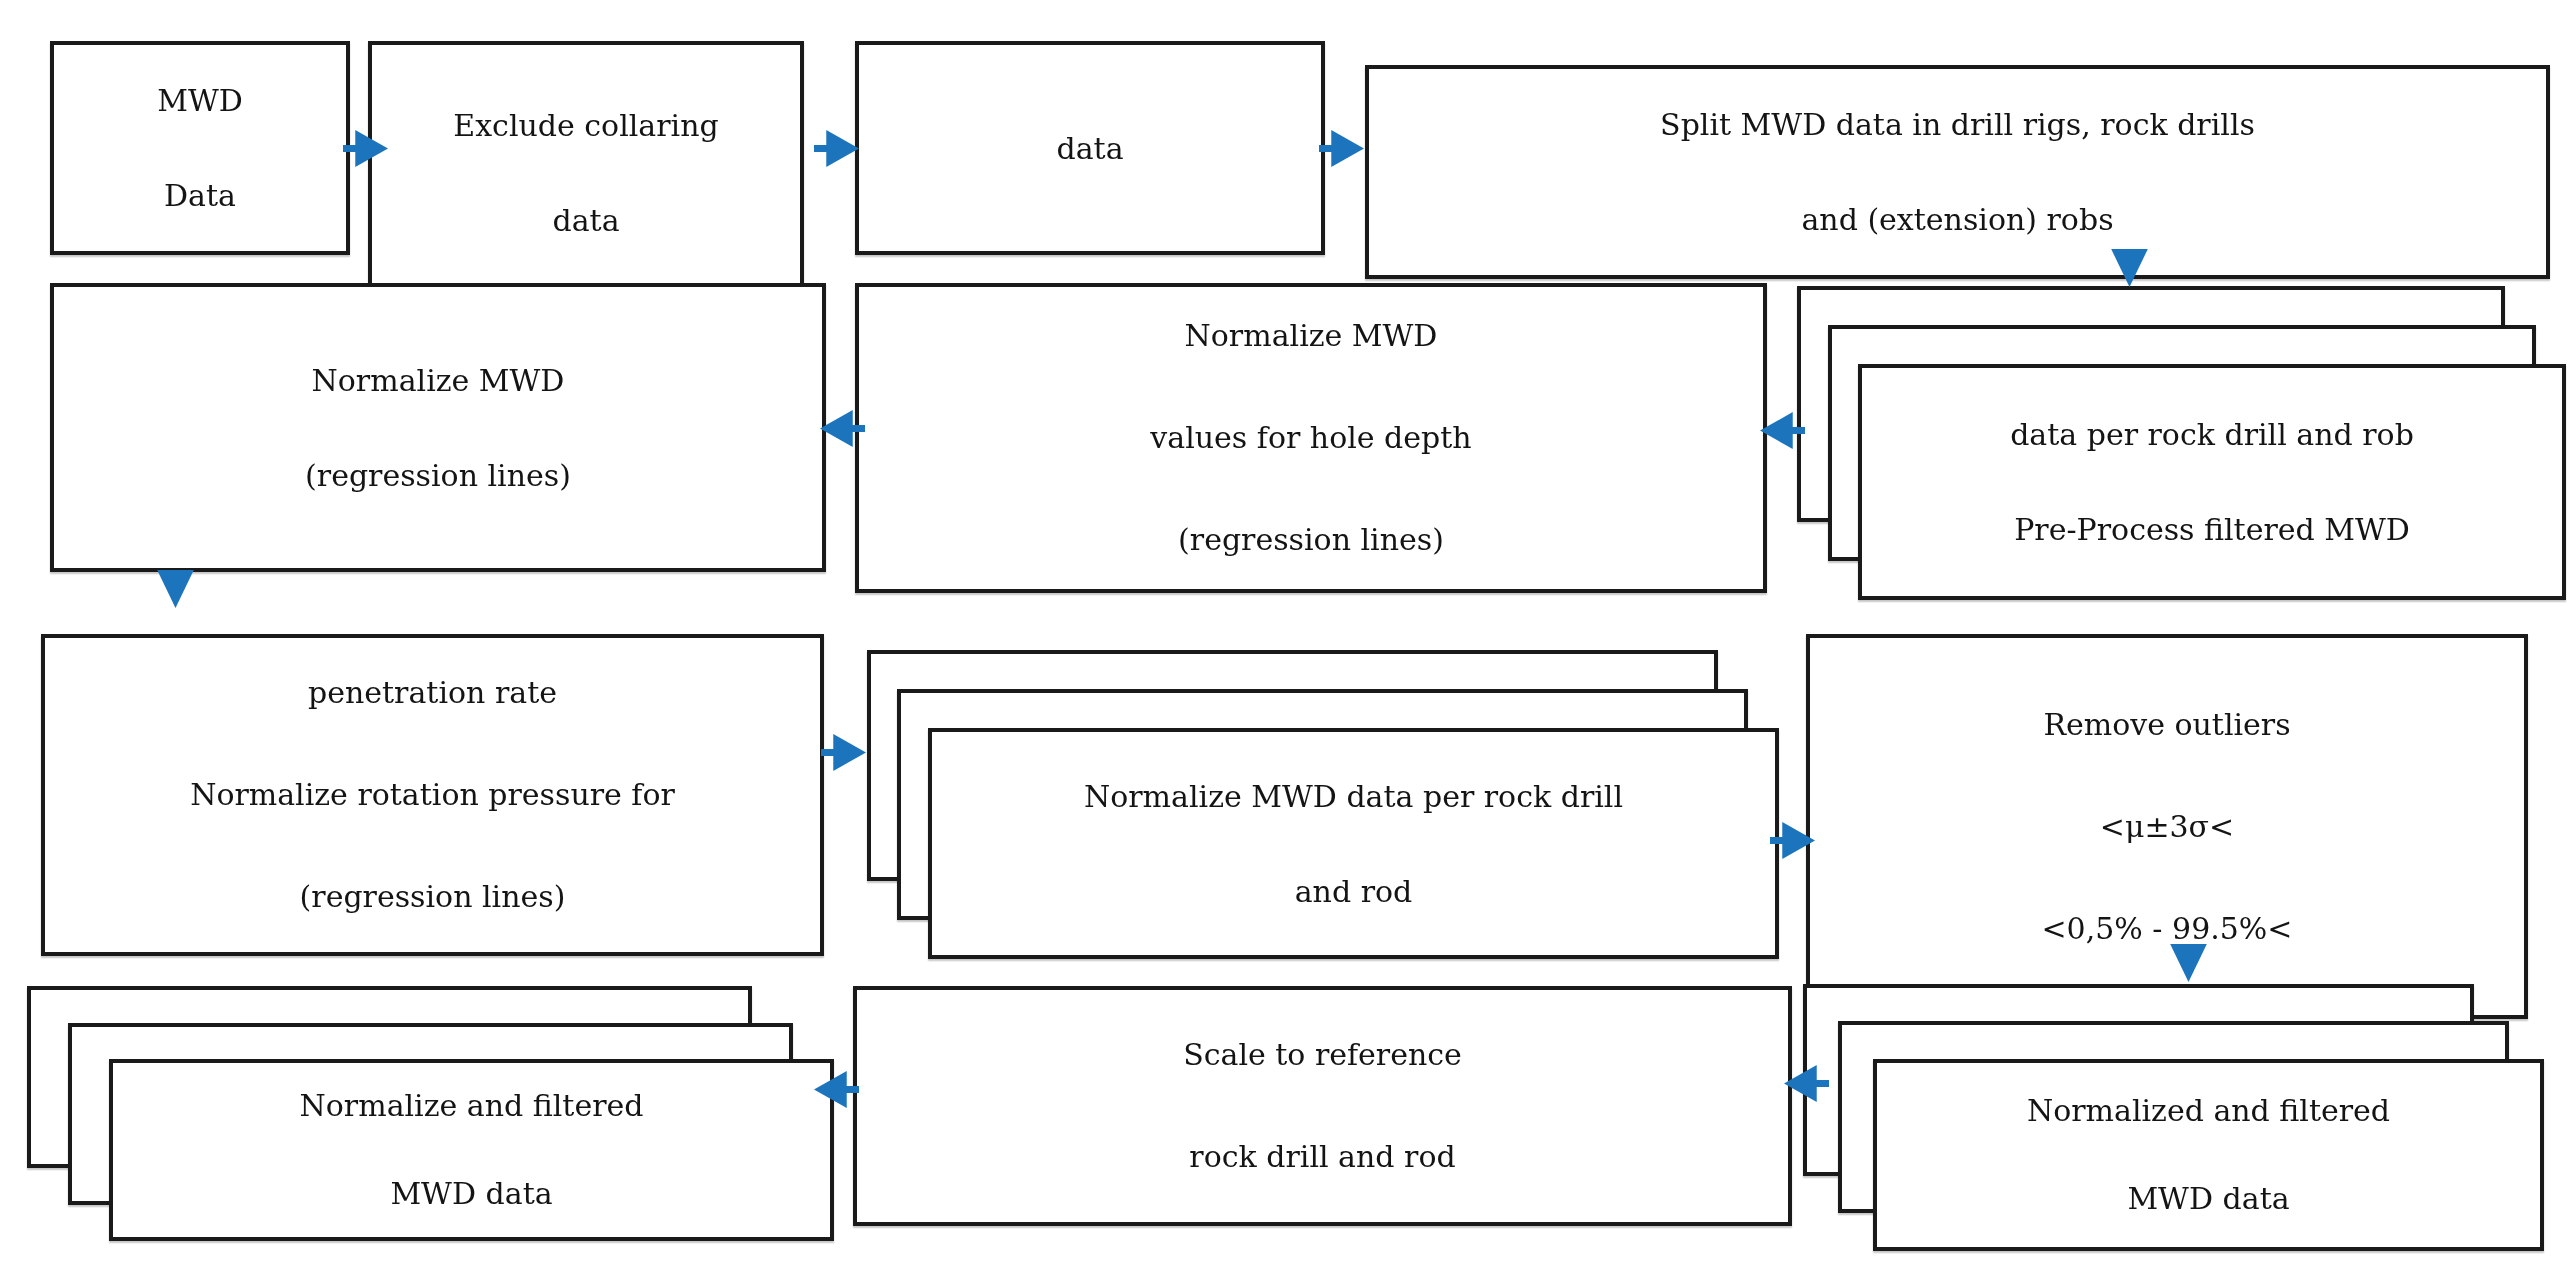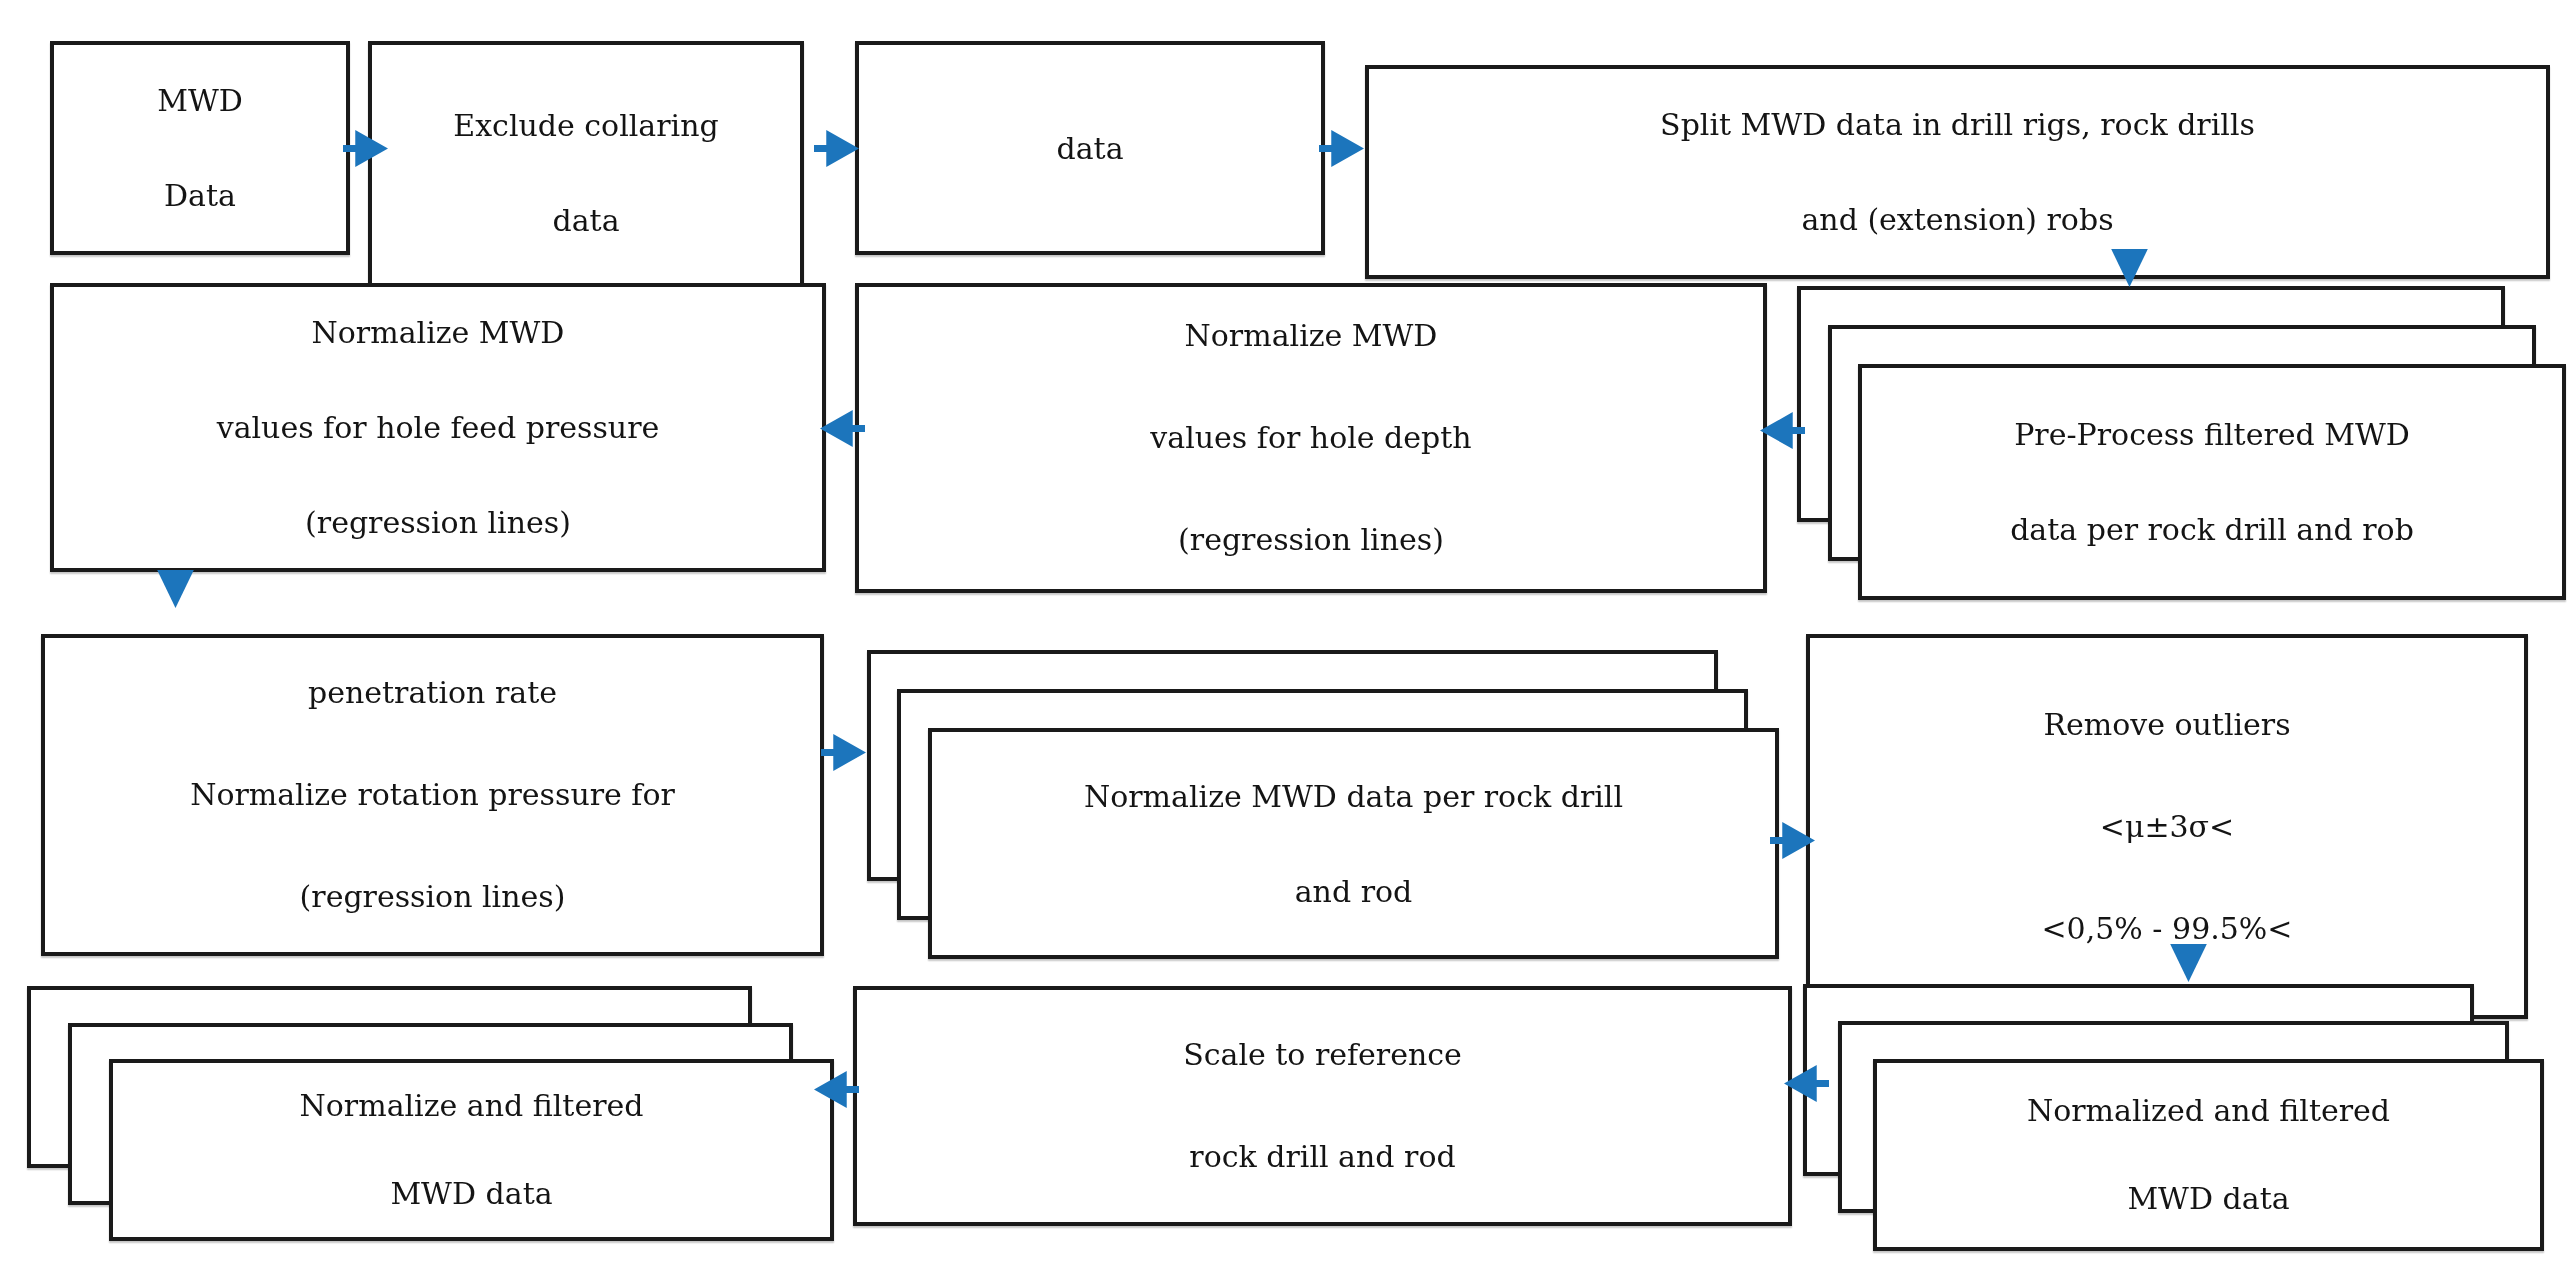--- a/index.html
+++ b/index.html
@@ -60,36 +60,35 @@
     <div class="line">data</div>
   </div>
 
   <div class="box" style="left:1365px; top:41px; width:1185px; height:214px;margin-top:24px;">
     <div class="line">Split MWD data in drill rigs, rock drills</div>
     <div class="line">and (extension) robs</div>
   </div>
 
   <div class="box" style="left:50px; top:283px; width:776px; height:289px;">
     <div class="line">Normalize MWD</div>
-    <div class="line">values for hole feed pressure</div>
     <div class="line">(regression lines)</div>
   </div>
 
   <div class="box lh150" style="left:855px; top:283px; width:912px; height:310px;">
     <div class="line">Normalize MWD</div>
     <div class="line">values for hole depth</div>
     <div class="line">(regression lines)</div>
   </div>
 
   <div>
     <div class="card blank" style="left:1797px; top:286px; width:708px; height:236px;"></div>
     <div class="card blank" style="left:1828px; top:325px; width:708px; height:236px;"></div>
     <div class="card" style="left:1858px; top:364px; width:708px; height:236px;">
+      <div class="line">data per rock drill and rob</div>
       <div class="line">Pre-Process filtered MWD</div>
-      <div class="line">data per rock drill and rob</div>
     </div>
   </div>
 
   <div class="box lh150" style="left:41px; top:634px; width:783px; height:322px;">
     <div class="line">penetration rate</div>
     <div class="line">Normalize rotation pressure for</div>
     <div class="line">(regression lines)</div>
   </div>
 
   <div>

